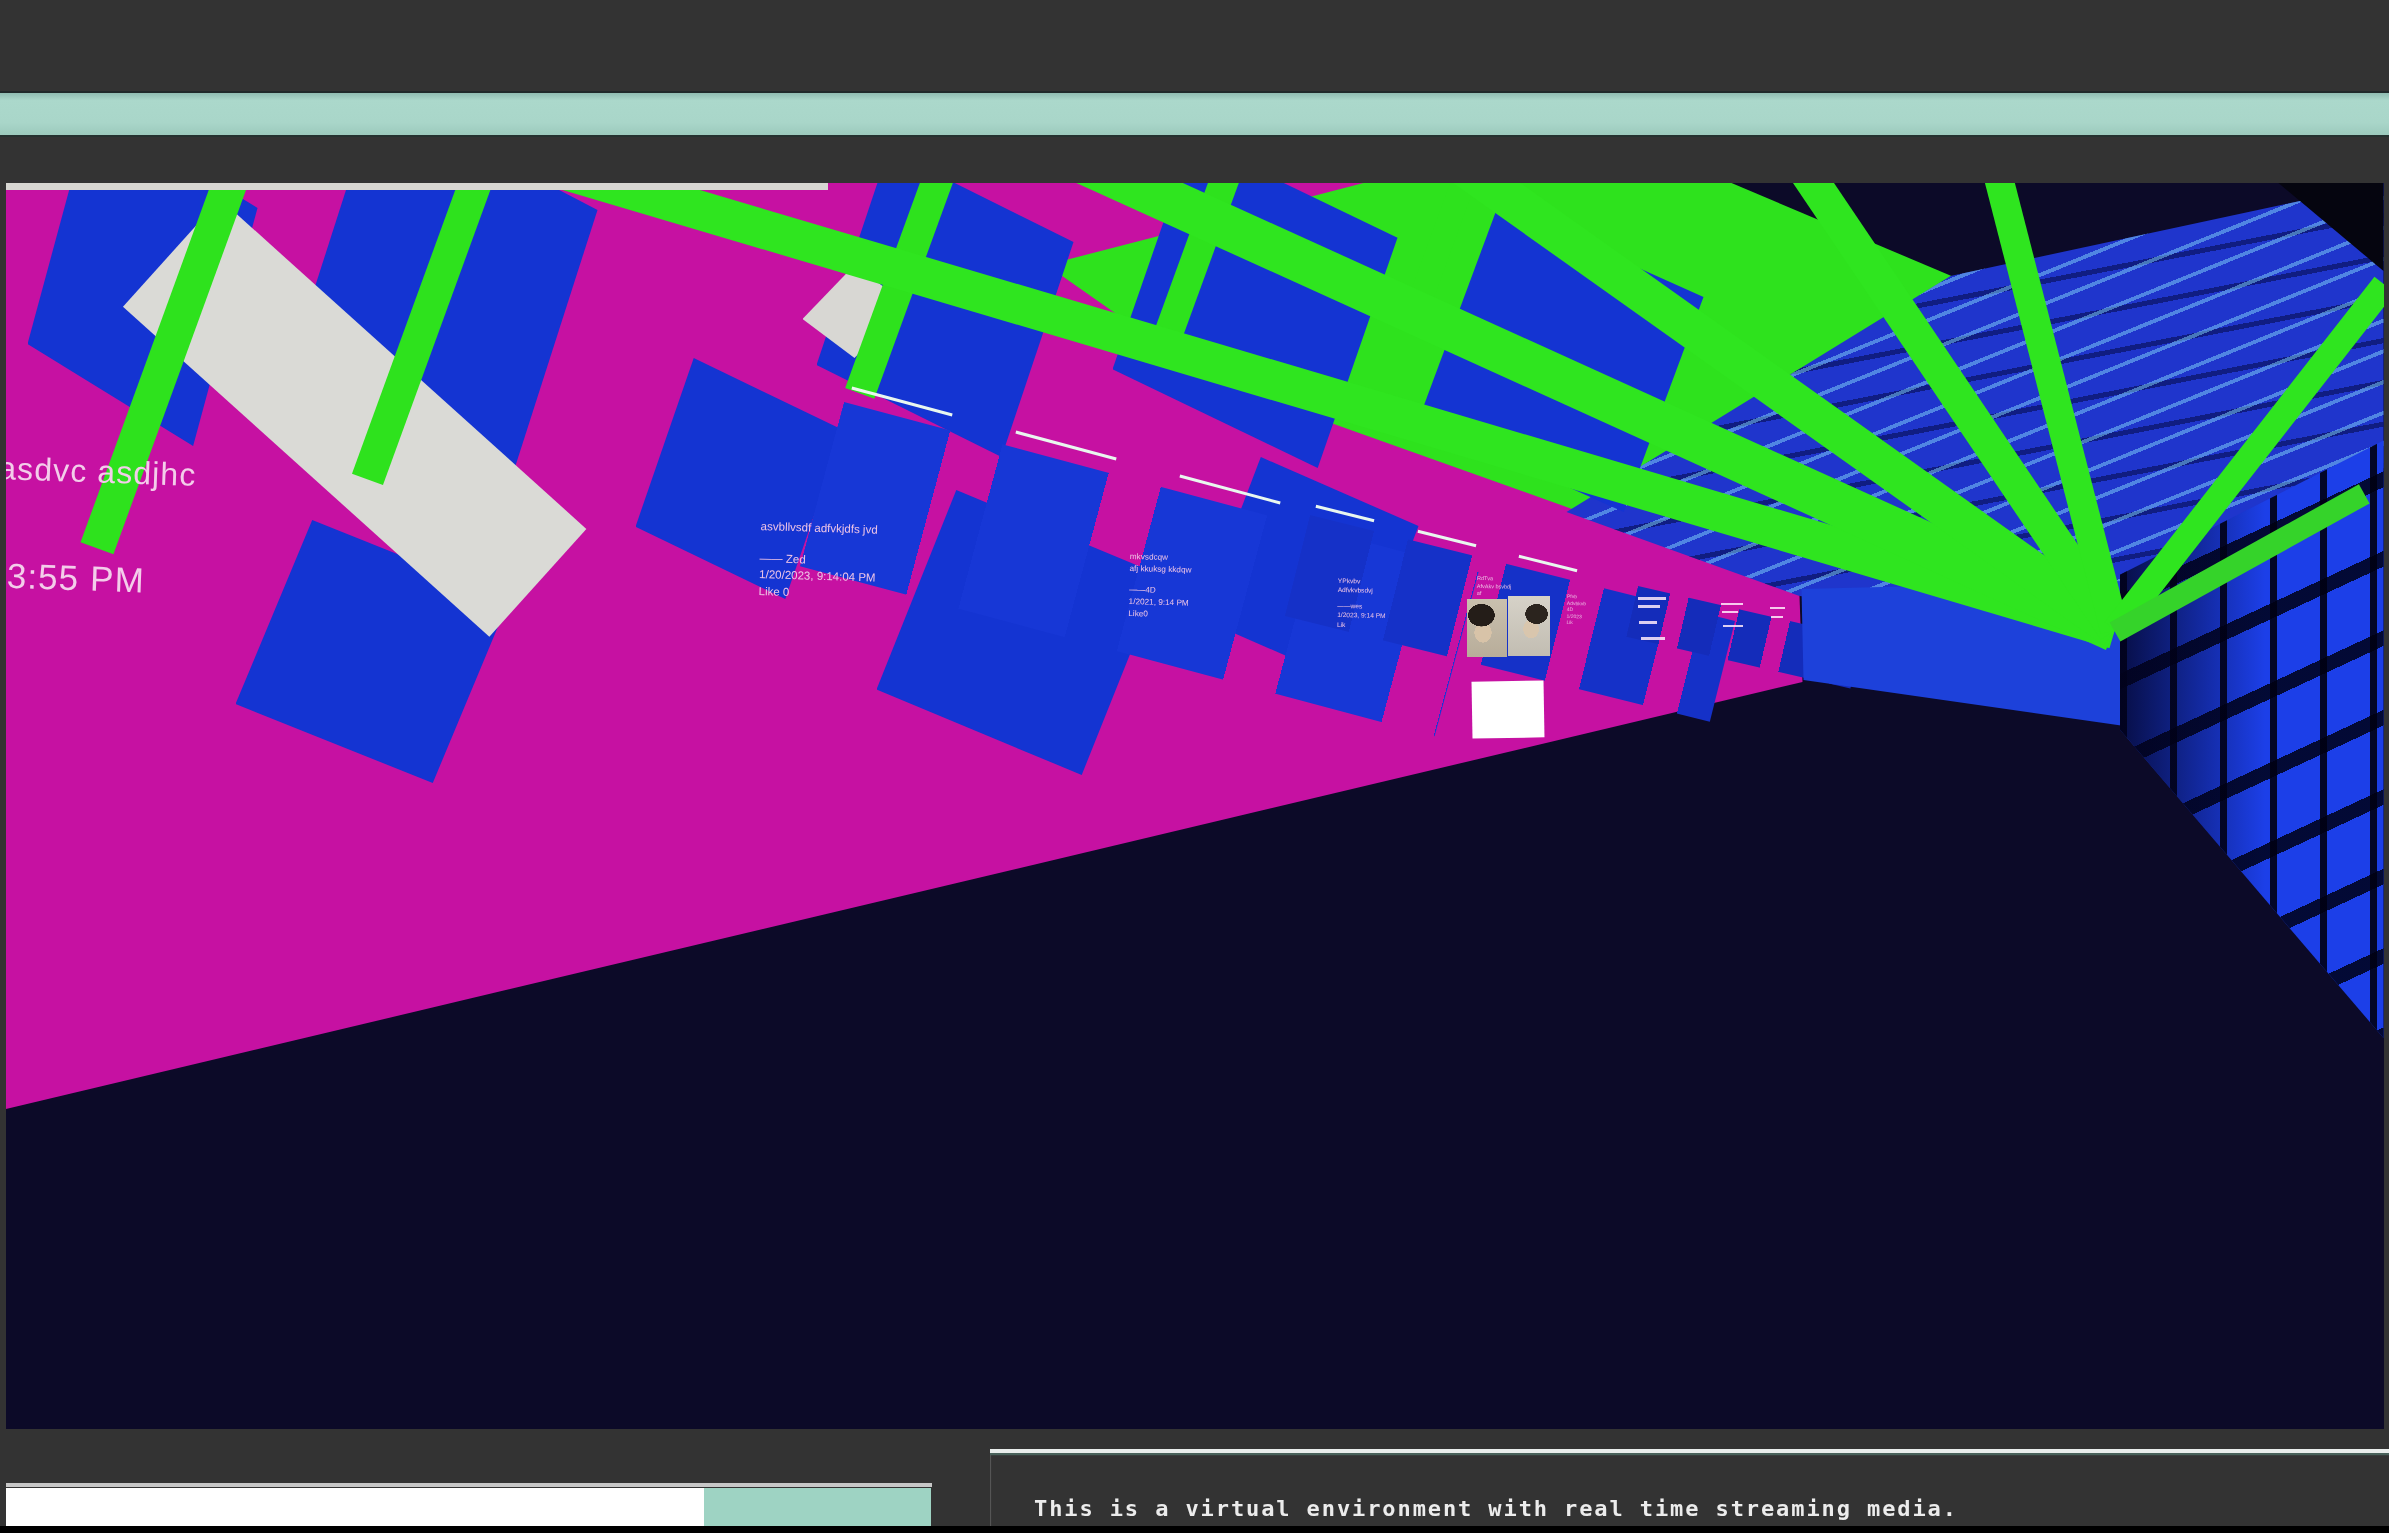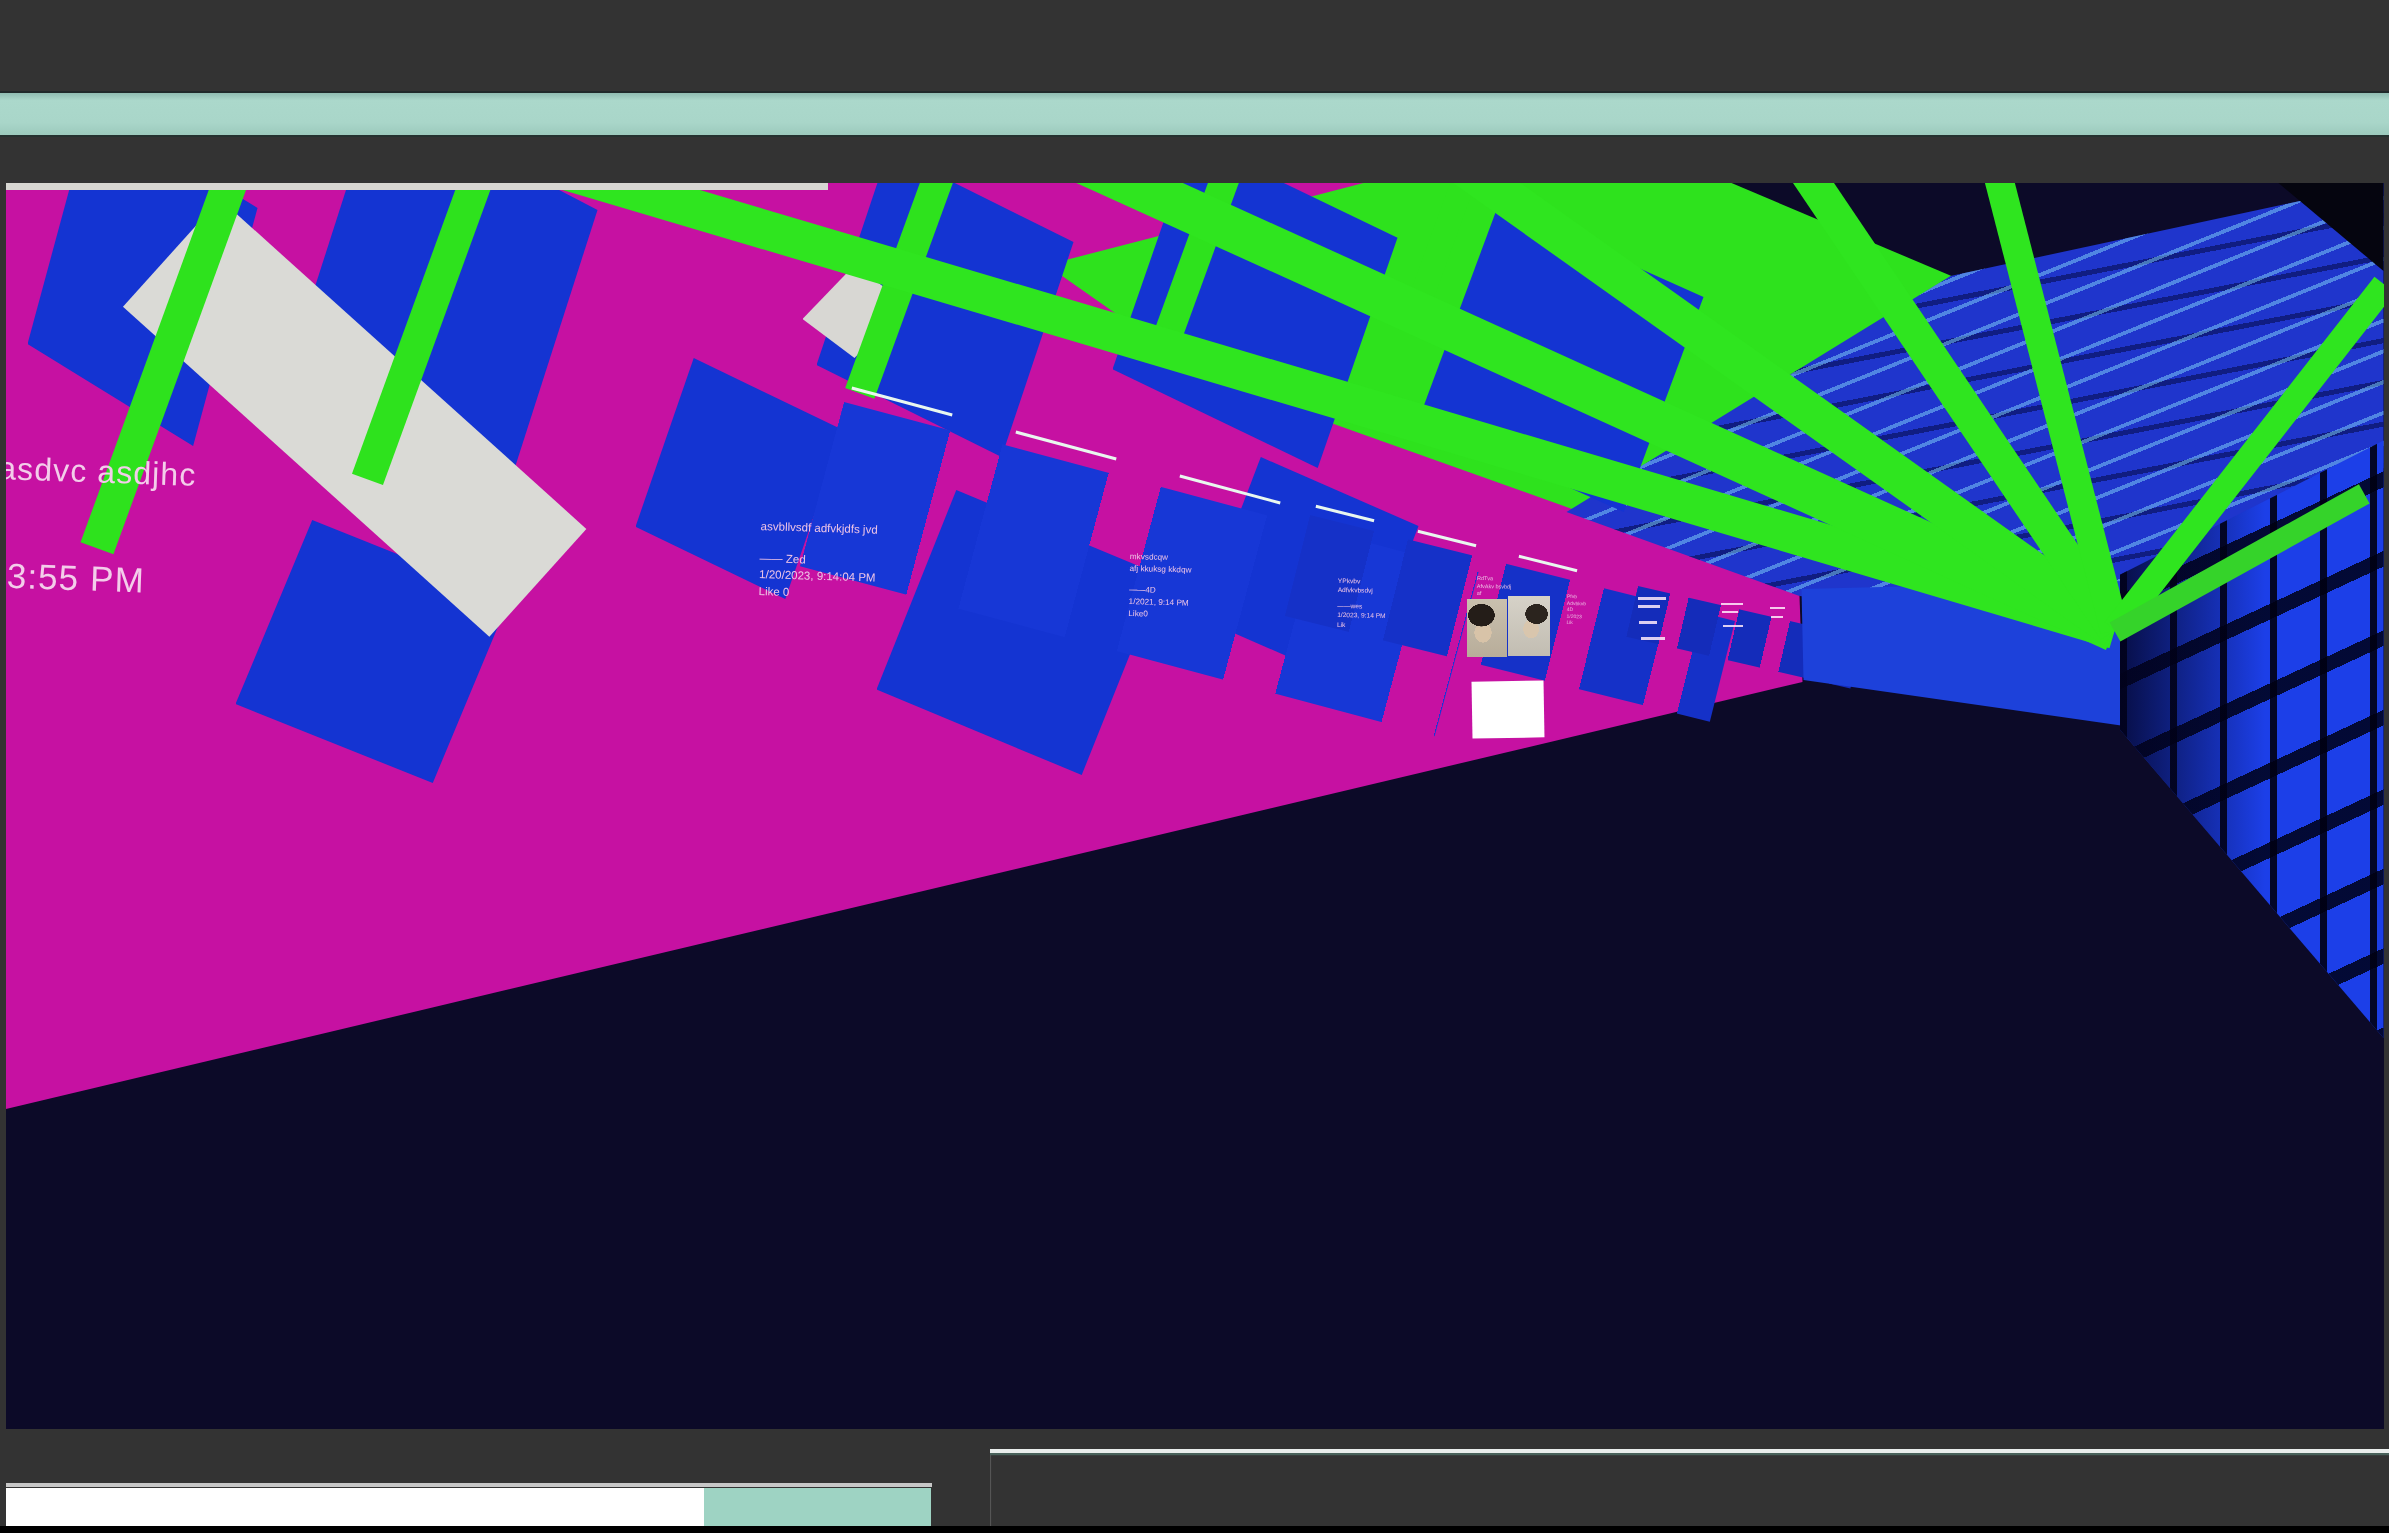--- a/index.html
+++ b/index.html
@@ -228,18 +228,19 @@
   <div class="abs" id="photo1"></div>
   <div class="abs" id="photo2"></div>
   <div class="abs" id="whitecard"></div>
 </div>
 
 <div id="input-topline"></div>
 <input id="chat-input" type="text" placeholder="" style="">
 <button id="send-button"></button>
 
 <div id="caption-box">
+  <div id="caption-line1">This is a virtual environment with real time streaming media.</div>
   <div class="frag" style="left:77px;top:73px;width:7.7px;height:4.4px;"></div>
   <div class="frag" style="left:171px;top:73px;width:26px;height:4.4px;"></div>
 </div>
 
 <div id="bottom-black"></div>
 
 
 </body></html>

